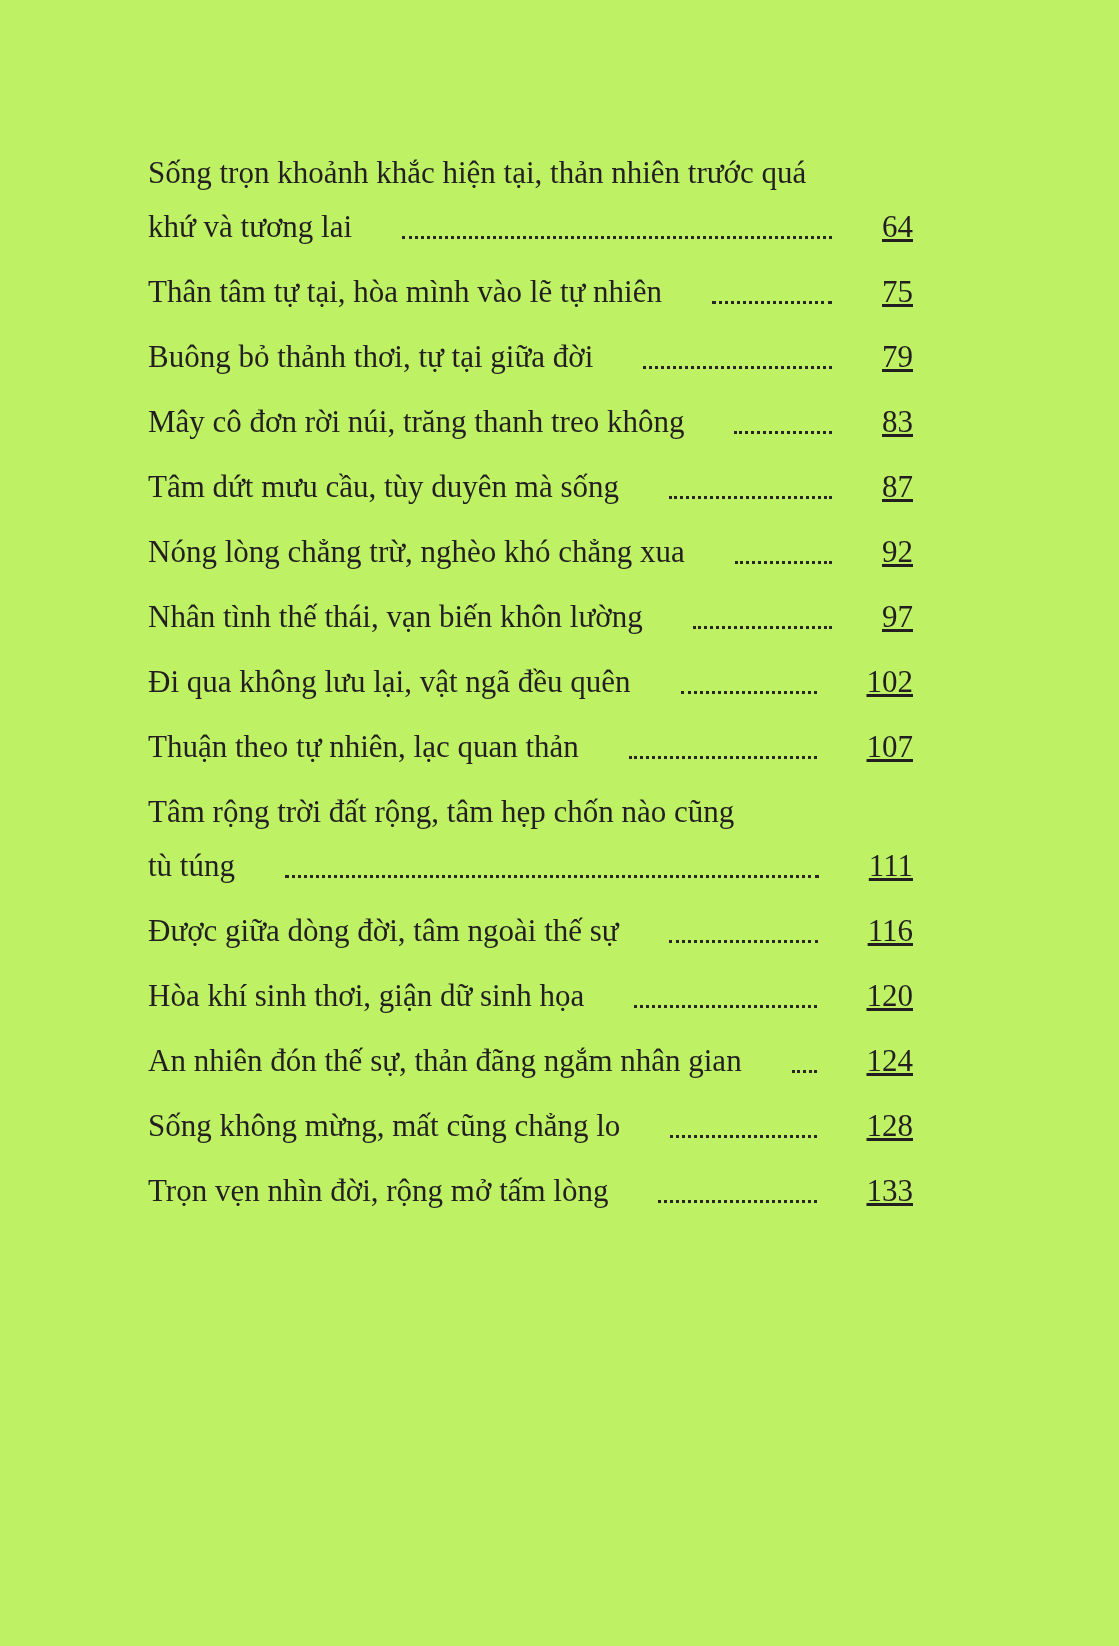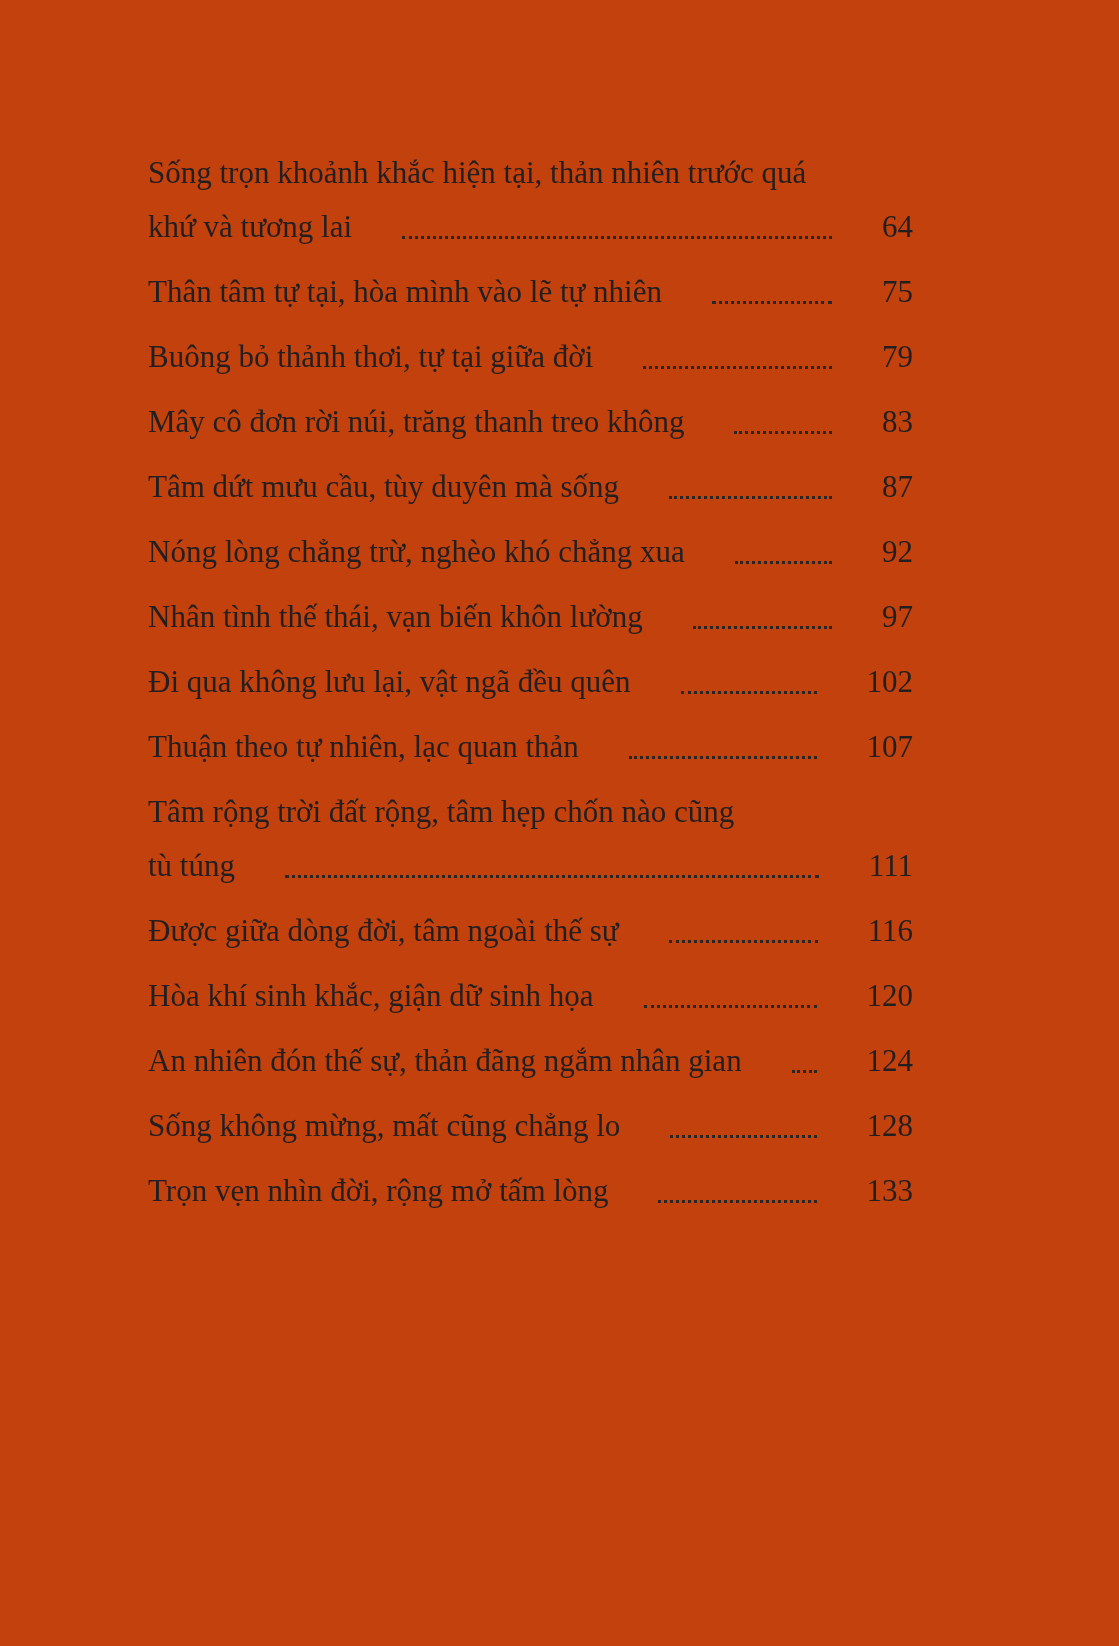--- a/index.html
+++ b/index.html
@@ -4,21 +4,21 @@
 <style>
   html, body {
     margin: 0;
     padding: 0;
     background: #ffffff;
   }
   .page {
     position: relative;
     width: 1119px;
     height: 1646px;
-    background: #c2410c;
+    background: #bef264;
     overflow: hidden;
     font-family: "Liberation Serif", "DejaVu Serif", serif;
     color: #231f20;
   }
   .toc {
     position: absolute;
     top: 146px;
     left: 148px;
     right: 206px;
   }
@@ -46,20 +46,21 @@
     min-width: 14px;
     align-self: flex-end;
     margin: 0 2px 15px 6px;
     border-bottom: 3px dotted #2a2626;
     height: 0;
   }
   .page-num {
     flex: 0 0 auto;
     margin-left: 4px;
     white-space: nowrap;
+    text-decoration: underline;
   }
 </style>
 </head>
 <body>
 
 <div class="page">
   <div class="toc" id="toc">
       <div class="entry">
         <div class="line">Sống trọn khoảnh khắc hiện tại, thản nhiên trước quá</div>
         <div class="last-line">
@@ -134,21 +135,21 @@
       </div>
       <div class="entry">
         <div class="last-line">
           <span class="title-text">Được giữa dòng đời, tâm ngoài thế sự</span>
           <span class="leader"></span>
           <span class="page-num">116</span>
         </div>
       </div>
       <div class="entry">
         <div class="last-line">
-          <span class="title-text">Hòa khí sinh khắc, giận dữ sinh họa</span>
+          <span class="title-text">Hòa khí sinh thơi, giận dữ sinh họa</span>
           <span class="leader"></span>
           <span class="page-num">120</span>
         </div>
       </div>
       <div class="entry">
         <div class="last-line">
           <span class="title-text">An nhiên đón thế sự, thản đãng ngắm nhân gian</span>
           <span class="leader"></span>
           <span class="page-num">124</span>
         </div>

